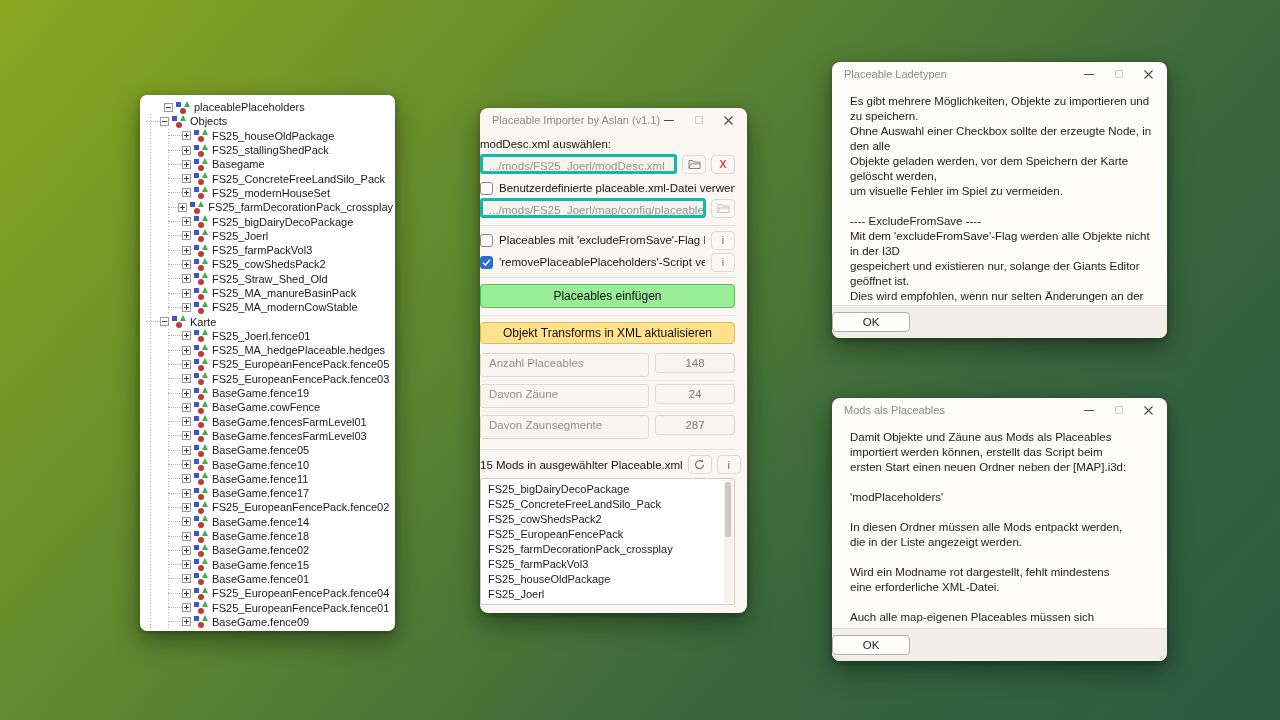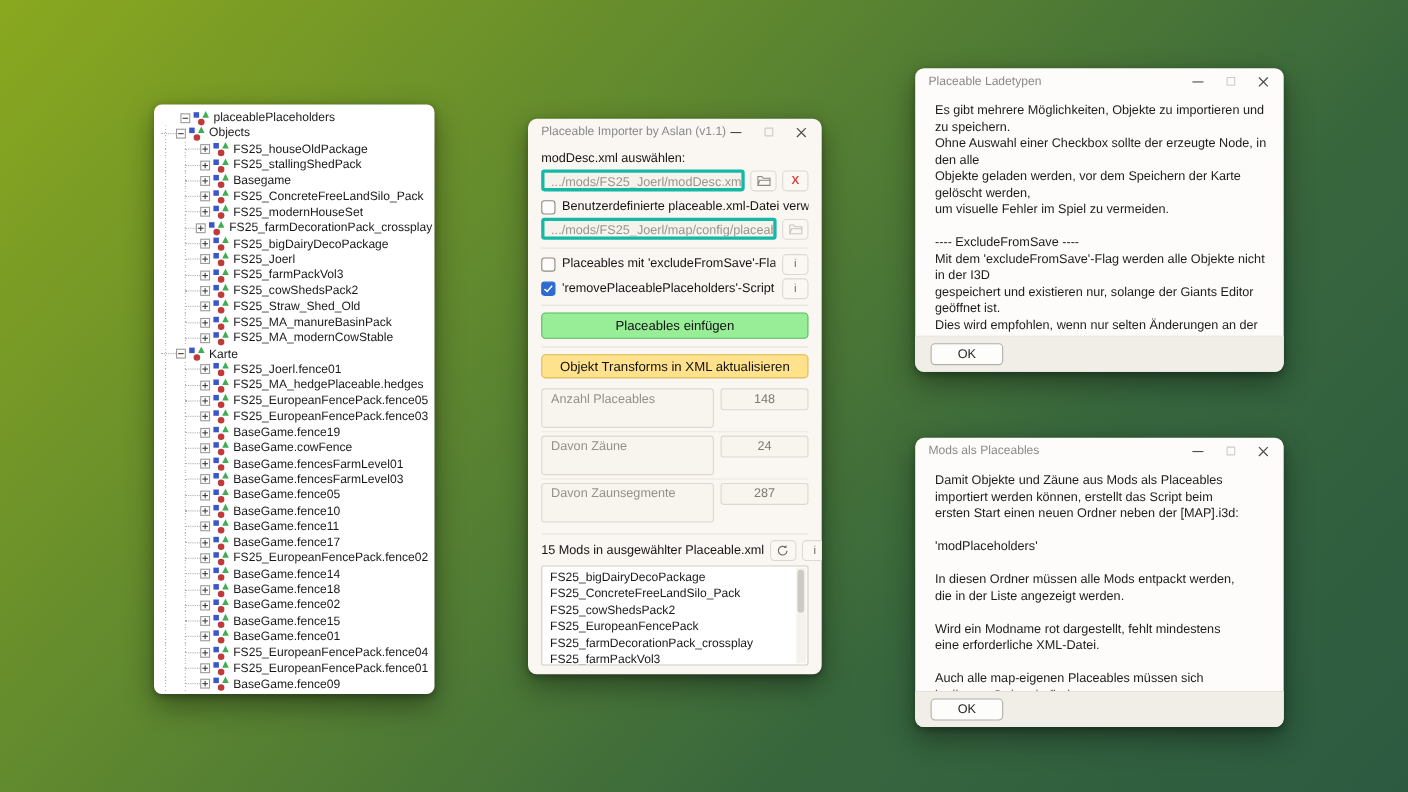--- a/index.html
+++ b/index.html
@@ -38,60 +38,60 @@
   
   .titlebar { height:24px; display:flex; align-items:center; padding-left:12px; }
   .titlebar .title { font-size:11px; color:#8a8a8a; flex:1; white-space:nowrap; overflow:hidden; }
   .winbtns { display:flex; align-items:center; gap:19px; margin-right:13px; }
   .wb { width:11px; height:11px; display:flex; align-items:center; justify-content:center; }
   .min-glyph { width:10px; height:1px; background:#4a4a4a; }
   .max-glyph { width:8px; height:8px; border:1px solid #cbcbcb; border-radius:1px; }
 
   
   .importer { left:480px; top:108px; width:267px; height:505px; background:#faf6f1; display:flex; flex-direction:column; }
-  .imp-body { flex:1; display:flex; flex-direction:column; padding:6px 12px 8px 12px; overflow:hidden; }
+  .imp-body { flex:1; display:flex; flex-direction:column; padding:6px 12px 8px 0; overflow:hidden; }
   .imp-label { font-size:11.5px; color:#141414; height:14px; }
   .input-row { display:flex; align-items:center; gap:5px; margin-top:2px; }
   .pathbox { flex:1; height:20px; line-height:19px; background:#f6f2ec; border:3px solid #14b8a6; border-radius:3px;
     font-size:11.5px; color:#98948e; padding:0 6px; white-space:nowrap; overflow:hidden; }
   .sbtn { width:24px; height:19px; min-width:24px; background:#fbf8f4; border:1px solid #ddd8d1; border-radius:4px;
     display:flex; align-items:center; justify-content:center; font-size:10.5px; color:#6e6a64; }
   .sbtn.red { color:#e04343; font-weight:bold; }
   .sbtn.dim svg { opacity:.45; }
   .cb-row { display:flex; align-items:center; gap:6px; margin-top:6px; height:16px; }
   .cbx { width:13px; height:13px; min-width:13px; border:1px solid #8d8984; border-radius:3px; background:#fdfcfa; position:relative; }
   .cbx.checked { background:#2e6bd0; border-color:#2e6bd0; }
   .cb-label { font-size:11.5px; color:#141414; flex:1; white-space:nowrap; overflow:hidden; }
   .sep { border:none; border-top:1px solid #e7e2db; margin-top:7px; }
   .big-btn { margin-top:6px; height:24px; border-radius:4px; display:flex; align-items:center; justify-content:center;
     font-size:12px; color:#111; }
   .green { background:#97ee97; border:1px solid #56b95f; }
   .yellow { background:#ffe28b; border:1px solid #dcba52; height:22px; }
   .stats { margin-top:6px; display:flex; flex-direction:column; }
   .stat-row { display:flex; gap:6px; padding:3px 0; }
   .stat-row + .stat-row { border-top:1px solid #eee9e2; }
-  .stat-label { flex:1; height:36px; line-height:19px; background:#f8f4ee; border:1px solid #ddd8d1; border-radius:3px;
+  .stat-label { flex:1; height:24px; line-height:19px; background:#f8f4ee; border:1px solid #ddd8d1; border-radius:3px;
     font-size:11.5px; color:#94908a; padding:0 8px; }
   .stat-value { width:80px; height:20px; line-height:19px; background:#f8f4ee; border:1px solid #ddd8d1; border-radius:3px;
     font-size:11.5px; color:#7d7974; text-align:center; }
   .mods-header { display:flex; align-items:center; gap:5px; margin-top:5px; }
   .mods-header .mh-text { flex:1; font-size:11.5px; color:#141414; white-space:nowrap; }
   .listbox { margin-top:4px; flex:1; background:#ffffff; border:1px solid #cfccc6; border-radius:2px;
     position:relative; overflow:hidden; padding:3px 0 0 0; }
   .mod-item { font-size:11px; color:#1a1a1a; height:15px; line-height:15px; padding-left:7px; white-space:nowrap; }
   .sb-track { position:absolute; top:1px; bottom:1px; right:1px; width:9px; background:#f5f2ed; }
   .sb-thumb { position:absolute; top:2px; right:2px; width:6px; height:45%; background:#cdc9c3; border-radius:3px; }
 
   
   .msg { background:#fdfcfa; display:flex; flex-direction:column; }
   .ladetypen { left:832px; top:62px; width:335px; height:276px; }
   .modsdlg { left:832px; top:398px; width:335px; height:263px; }
   .msg-body { flex:1; padding:8px 14px 4px 18px; font-size:11.5px; line-height:15px; color:#1c1c1c; white-space:pre-line; overflow:hidden; }
   .msg-footer { height:33px; background:#f1eee8; border-top:1px solid #e1ddd6; border-radius:0 0 8px 8px; display:flex; align-items:center; }
-  .ok-btn { margin-left:14px; width:66px; height:20px; background:#fdfdfc; border:1px solid #b3afa9; border-radius:4px;
+  .ok-btn { width:78px; height:20px; background:#fdfdfc; border:1px solid #b3afa9; border-radius:4px;
     font-size:11.5px; color:#1c1c1c; display:flex; align-items:center; justify-content:center; }
 </style>
 </head>
 <body>
 
 <div class="window tree-panel">
   <div>
 
       <div class="trow lvl0 minus">
 

